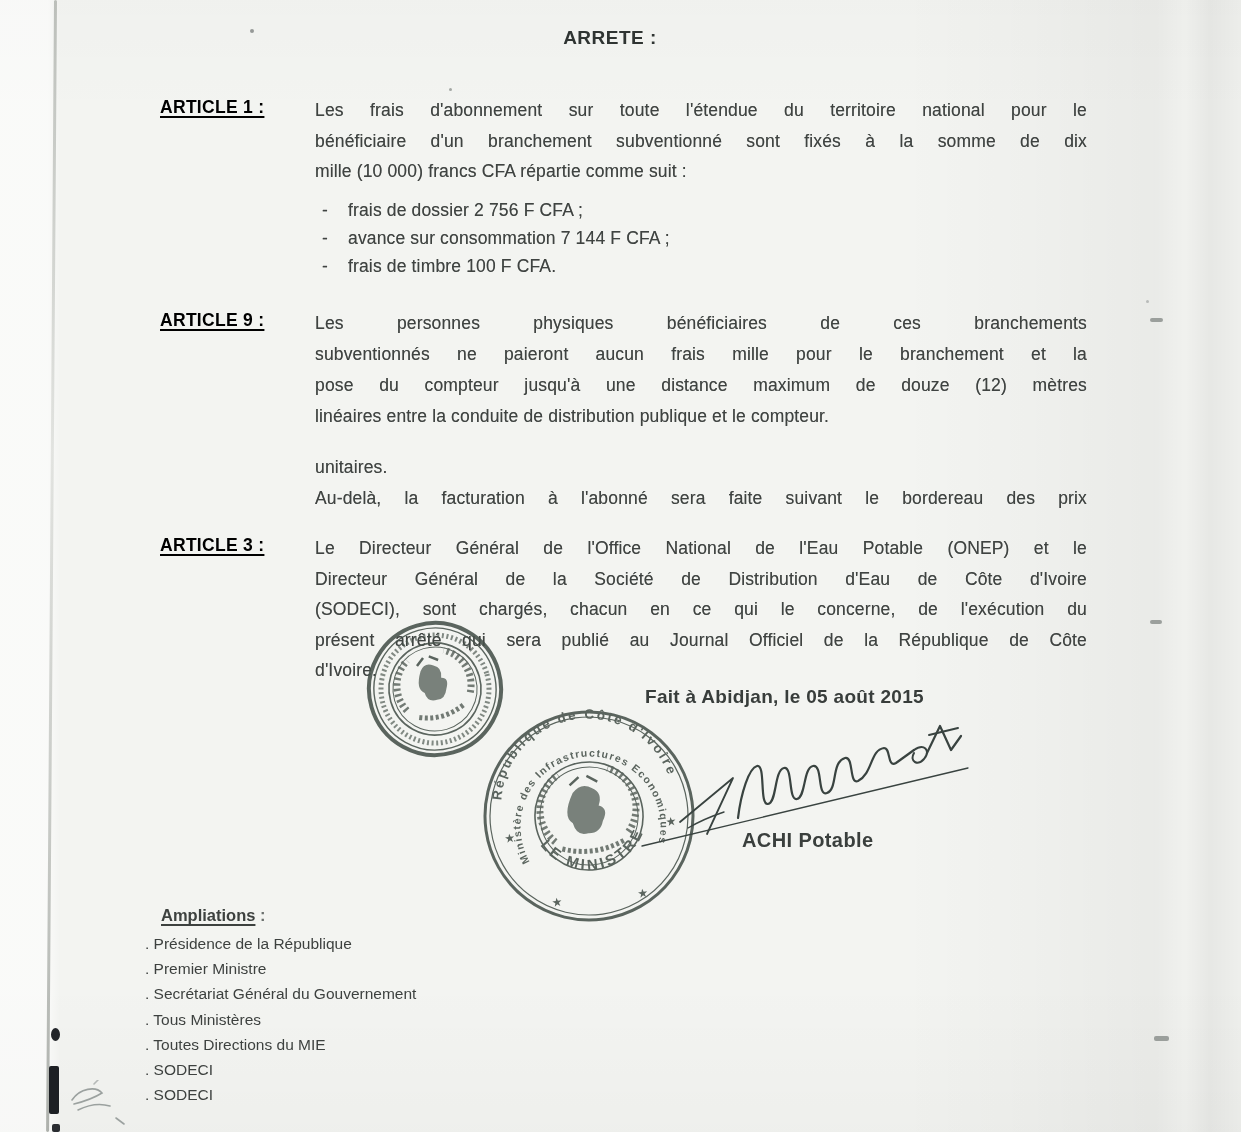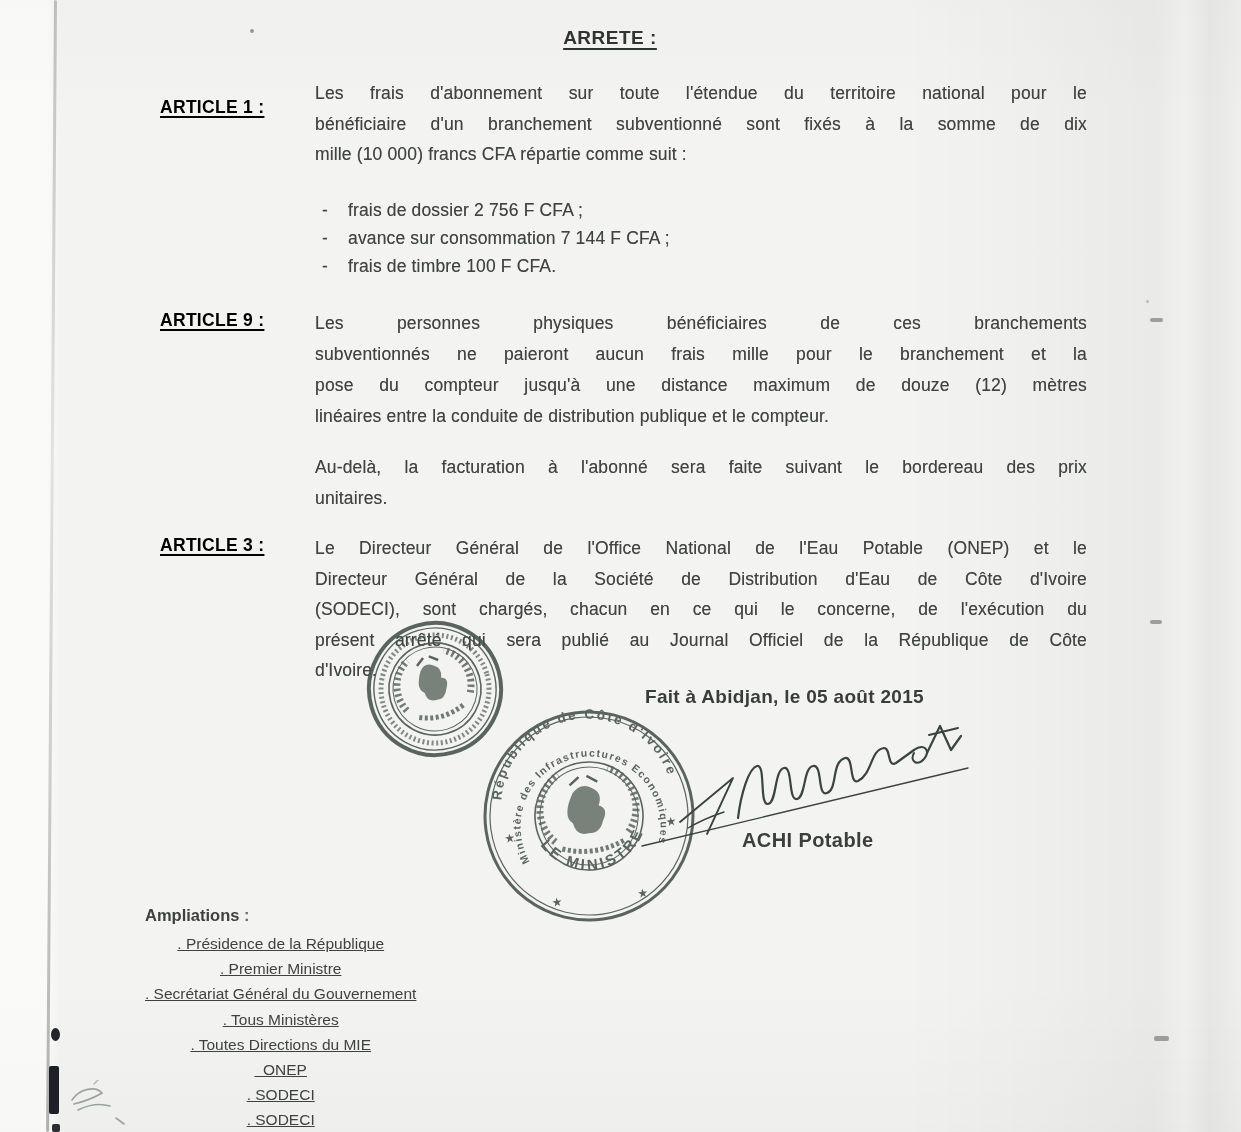--- a/index.html
+++ b/index.html
@@ -22,21 +22,21 @@
   }
   .edge-line{
     position:absolute;left:54px;top:0;width:3px;height:1132px;pointer-events:none;
     background:linear-gradient(180deg, rgba(120,126,118,.45), rgba(140,146,138,.2) 40%, rgba(120,126,118,.4) 75%, rgba(100,106,98,.5));
     transform:rotate(.4deg);transform-origin:top;
     border-radius:2px;
   }
   .title{
     position:absolute;left:520px;top:27px;width:180px;text-align:center;
     font-size:19px;font-weight:bold;color:#2f3432;letter-spacing:.5px;
-    text-decoration:underline;text-decoration-thickness:2px;text-underline-offset:4px;
+    text-decoration-thickness:2px;text-underline-offset:4px;
   }
   .article-label{
     position:absolute;left:160px;width:160px;
     font-size:17.5px;font-weight:bold;color:#000000;
     text-decoration:underline;text-decoration-thickness:2px;text-underline-offset:3px;
     letter-spacing:.3px;white-space:nowrap;
   }
   .body-block{
     position:absolute;left:315px;width:772px;
     font-size:17.5px;line-height:30.5px;color:#3f4341;
@@ -52,64 +52,64 @@
     position:absolute;left:645px;top:686px;font-size:19px;font-weight:bold;color:#383d3b;
     letter-spacing:.3px;white-space:nowrap;
   }
   .signer-name{
     position:absolute;left:742px;top:829px;font-size:20px;font-weight:bold;color:#3a3f3d;
     letter-spacing:.4px;white-space:nowrap;
   }
   .ampliations{position:absolute;left:145px;top:906px;font-size:15.5px;color:#3d413f;}
   .ampliations .amp-head{font-size:16.5px;font-weight:bold;color:#32373
 5;}
-  .amp-head-text{text-decoration-thickness:2px;text-underline-offset:3px;}
+  .amp-head-text{text-decoration:underline;text-decoration-thickness:2px;text-underline-offset:3px;margin-left:16px;}
   .amp-colon{color:#6b706e;}
   .amp-list{margin-top:6px;line-height:25.2px;}
-  .amp-list .aline{white-space:pre;text-align:center;text-decoration:underline;}
+  .amp-list .aline{white-space:pre;text-align:left;}
   svg.stamp{position:absolute;opacity:.88;}
   svg.signature{position:absolute;left:630px;top:708px;}
   
   .speck{position:absolute;background:#6f7472;border-radius:50%;}
   .mark-dot{position:absolute;left:51px;top:1028px;width:9px;height:13px;background:#23262a;border-radius:50%;}
   .mark-bar{position:absolute;left:49px;top:1066px;width:10px;height:48px;background:#1d2024;border-radius:2px;}
   .mark-bar2{position:absolute;left:52px;top:1124px;width:8px;height:8px;background:#2a2d31;border-radius:2px;}
   .right-dash{position:absolute;background:rgba(90,96,92,.55);border-radius:2px;}
   .pencil{position:absolute;left:66px;top:1080px;}
 </style>
 </head>
 <body>
 
 <div class="scan-overlay"></div>
 <div class="edge-line"></div>
 
 <div class="title">ARRETE :</div>
 
 <div class="article-label" style="top:97px">ARTICLE 1 :</div>
-<div class="body-block" style="top:78px">
+<div class="body-block" style="top:95px">
     <div class="jline">Les frais d'abonnement sur toute l'étendue du territoire national pour le</div>
     <div class="jline">bénéficiaire d'un branchement subventionné sont fixés à la somme de dix</div>
     <div class="jline last">mille (10 000) francs CFA répartie comme suit :</div>
   </div>
 <div class="body-block bullets" style="top:196px;left:318px;width:700px">
     <div class="bline">frais de dossier 2 756 F CFA ;</div>
     <div class="bline">avance sur consommation 7 144 F CFA ;</div>
     <div class="bline">frais de timbre 100 F CFA.</div>
   </div>
 
 <div class="article-label" style="top:310px">ARTICLE 9 :</div>
 <div class="body-block" style="top:308px;line-height:31px">
     <div class="jline">Les personnes physiques bénéficiaires de ces branchements</div>
     <div class="jline">subventionnés ne paieront aucun frais mille pour le branchement et la</div>
     <div class="jline">pose du compteur jusqu'à une distance maximum de douze (12) mètres</div>
     <div class="jline last">linéaires entre la conduite de distribution publique et le compteur.</div>
   </div>
 <div class="body-block" style="top:452px">
+    <div class="jline last">unitaires.</div>
     <div class="jline">Au-delà, la facturation à l'abonné sera faite suivant le bordereau des prix</div>
-    <div class="jline last">unitaires.</div>
   </div>
 
 <div class="article-label" style="top:535px">ARTICLE 3 :</div>
 <div class="body-block" style="top:533px">
     <div class="jline">Le Directeur Général de l'Office National de l'Eau Potable (ONEP) et le</div>
     <div class="jline">Directeur Général de la Société de Distribution d'Eau de Côte d'Ivoire</div>
     <div class="jline">(SODECI), sont chargés, chacun en ce qui le concerne, de l'exécution du</div>
     <div class="jline">présent arrêté qui sera publié au Journal Officiel de la République de Côte</div>
     <div class="jline last">d'Ivoire.</div>
   </div>
@@ -183,21 +183,20 @@
 <div class="signer-name">ACHI Potable</div>
 
 <div class="ampliations">
   <div class="amp-head"><span class="amp-head-text">Ampliations</span><span class="amp-colon"> :</span></div>
   <div class="amp-list">
       <div class="aline">. Présidence de la République</div>
       <div class="aline">. Premier Ministre</div>
       <div class="aline">. Secrétariat Général du Gouvernement</div>
       <div class="aline">. Tous Ministères</div>
       <div class="aline">. Toutes Directions du MIE</div>
-      <div class="aline">  ONEP</div>
       <div class="aline">. SODECI</div>
       <div class="aline">. SODECI</div>
     </div>
 </div>
 
 <div class="speck" style="left:250px;top:29px;width:4px;height:4px;opacity:.7"></div>
 <div class="speck" style="left:449px;top:88px;width:3px;height:3px;opacity:.6"></div>
 <div class="speck" style="left:1146px;top:300px;width:3px;height:3px;opacity:.4"></div>
 <div class="mark-dot"></div>
 <div class="mark-bar"></div>

